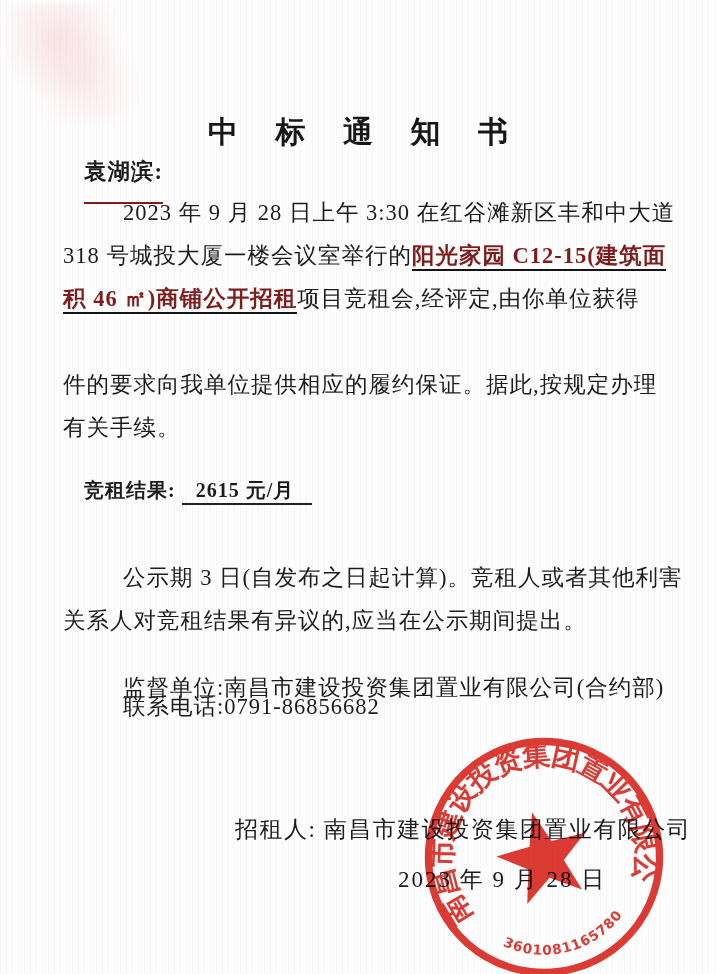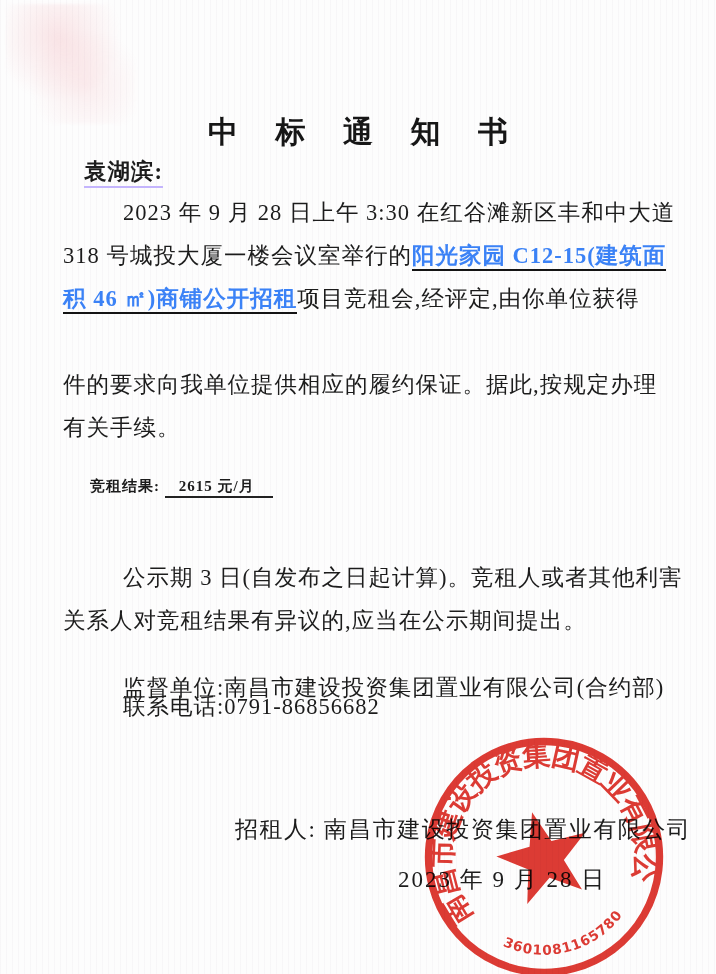--- a/index.html
+++ b/index.html
@@ -30,32 +30,32 @@
     position:absolute;top:64px;left:0;width:100%;
     text-align:center;font-size:30px;font-weight:bold;
     letter-spacing:15px;text-indent:15px;color:#161616;margin-top:48px;
   }
   .line{
     position:absolute;left:63px;width:600px;
     font-size:22.5px;letter-spacing:1px;white-space:nowrap;
   }
   .indent{text-indent:60px;}
   .recipient{top:156px;left:84px;font-weight:bold;}
-  .recipient .u{border-bottom:2px solid #c4b5fd;padding-bottom:2px;}
+  .recipient .u{border-bottom:2px solid #7f1d1d;padding-bottom:18px;}
   .l1{top:197px;}
   .l2{top:240px;}
   .l3{top:283px;}
   .l4{top:326px;}
   .l5{top:369px;}
   .l6{top:412px;}
   .emph{
-    font-weight:bold;color:#3b82f6;
+    font-weight:bold;color:#7f1d1d;
     border-bottom:2.5px solid #141414;padding-bottom:1px;
   }
-  .result-line{top:477px;left:84px;font-weight:bold;font-size:15px;margin-left:6px;}
+  .result-line{top:477px;left:84px;font-weight:bold;font-size:20px;}
   .result-value{
     border-bottom:2px solid #222;
     padding:0 18px 2px 14px;font-weight:bold;
   }
   .n1{top:562px;}
   .n2{top:605px;}
   .n3{top:672px;}
   .n4{top:691px;}
   .sig-line{top:814px;left:235px;font-size:23px;letter-spacing:1.5px;}
   .date-line{top:864px;left:398px;font-size:23px;letter-spacing:2px;}

